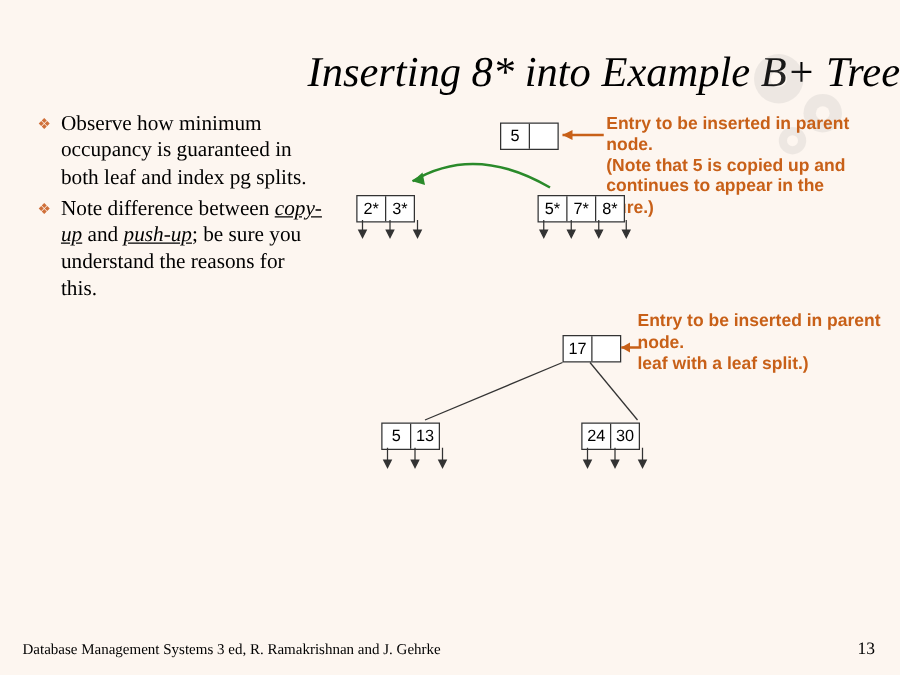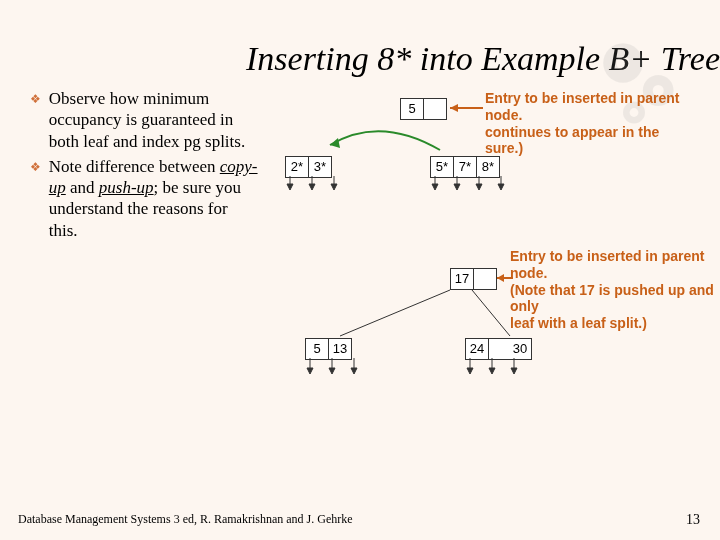--- a/index.html
+++ b/index.html
@@ -118,20 +118,21 @@
 
   <div class="diagram">
 
     <div class="node" style="left:140px; top:10px;">
       <div class="cell">5</div>
       <div class="cell"></div>
     </div>
 
     <div class="annot" style="left:225px; top:2px;">
       <div>Entry to be inserted in parent node.</div>
+      <div>(Note that 5 is copied up and</div>
       <div>continues to appear in the sure.)</div>
     </div>
 
     <svg style="position:absolute; left:60px; top:32px;" width="130" height="40">
       <path d="M 120 30 Q 60 -5 10 25" stroke="#2a8a2a" stroke-width="2" fill="none"></path>
       <polygon points="10,25 18,18 20,28" fill="#2a8a2a"></polygon>
     </svg>
 
     <svg style="position:absolute; left:188px; top:12px;" width="40" height="20">
       <line x1="35" y1="8" x2="2" y2="8" stroke="#c86018" stroke-width="2"></line>
@@ -167,39 +168,38 @@
       </g>
     </svg>
 
     <div class="node" style="left:190px; top:180px;">
       <div class="cell">17</div>
       <div class="cell"></div>
     </div>
 
     <div class="annot" style="left:250px; top:160px; width:210px;">
       <div>Entry to be inserted in parent node.</div>
-      <div>(Note that 17 is pushed up and only</div>
       <div>leaf with a leaf split.)</div>
     </div>
 
     <svg style="position:absolute; left:235px; top:182px;" width="22" height="18">
       <line x1="18" y1="8" x2="2" y2="8" stroke="#c86018" stroke-width="2"></line>
       <polygon points="2,8 9,4 9,12" fill="#c86018"></polygon>
     </svg>
 
     <svg style="position:absolute; left:40px; top:200px;" width="260" height="55">
       <line x1="150" y1="2" x2="40" y2="48" stroke="#333" stroke-width="1"></line>
       <line x1="172" y1="2" x2="210" y2="48" stroke="#333" stroke-width="1"></line>
     </svg>
 
     <div class="node" style="left:45px; top:250px;">
       <div class="cell">5</div>
       <div class="cell">13</div>
     </div>
-    <div class="node" style="left:205px; top:250px;gap:20px;">
+    <div class="node" style="left:205px; top:250px;">
       <div class="cell">24</div>
       <div class="cell">30</div>
     </div>
 
     <svg style="position:absolute; left:40px; top:270px;" width="230" height="22">
       <g stroke="#333" stroke-width="1" fill="#333">
         <line x1="10" y1="0" x2="10" y2="12"></line>
           <polygon points="10,16 7,10 13,10"></polygon>
         <line x1="32" y1="0" x2="32" y2="12"></line>
           <polygon points="32,16 29,10 35,10"></polygon>

